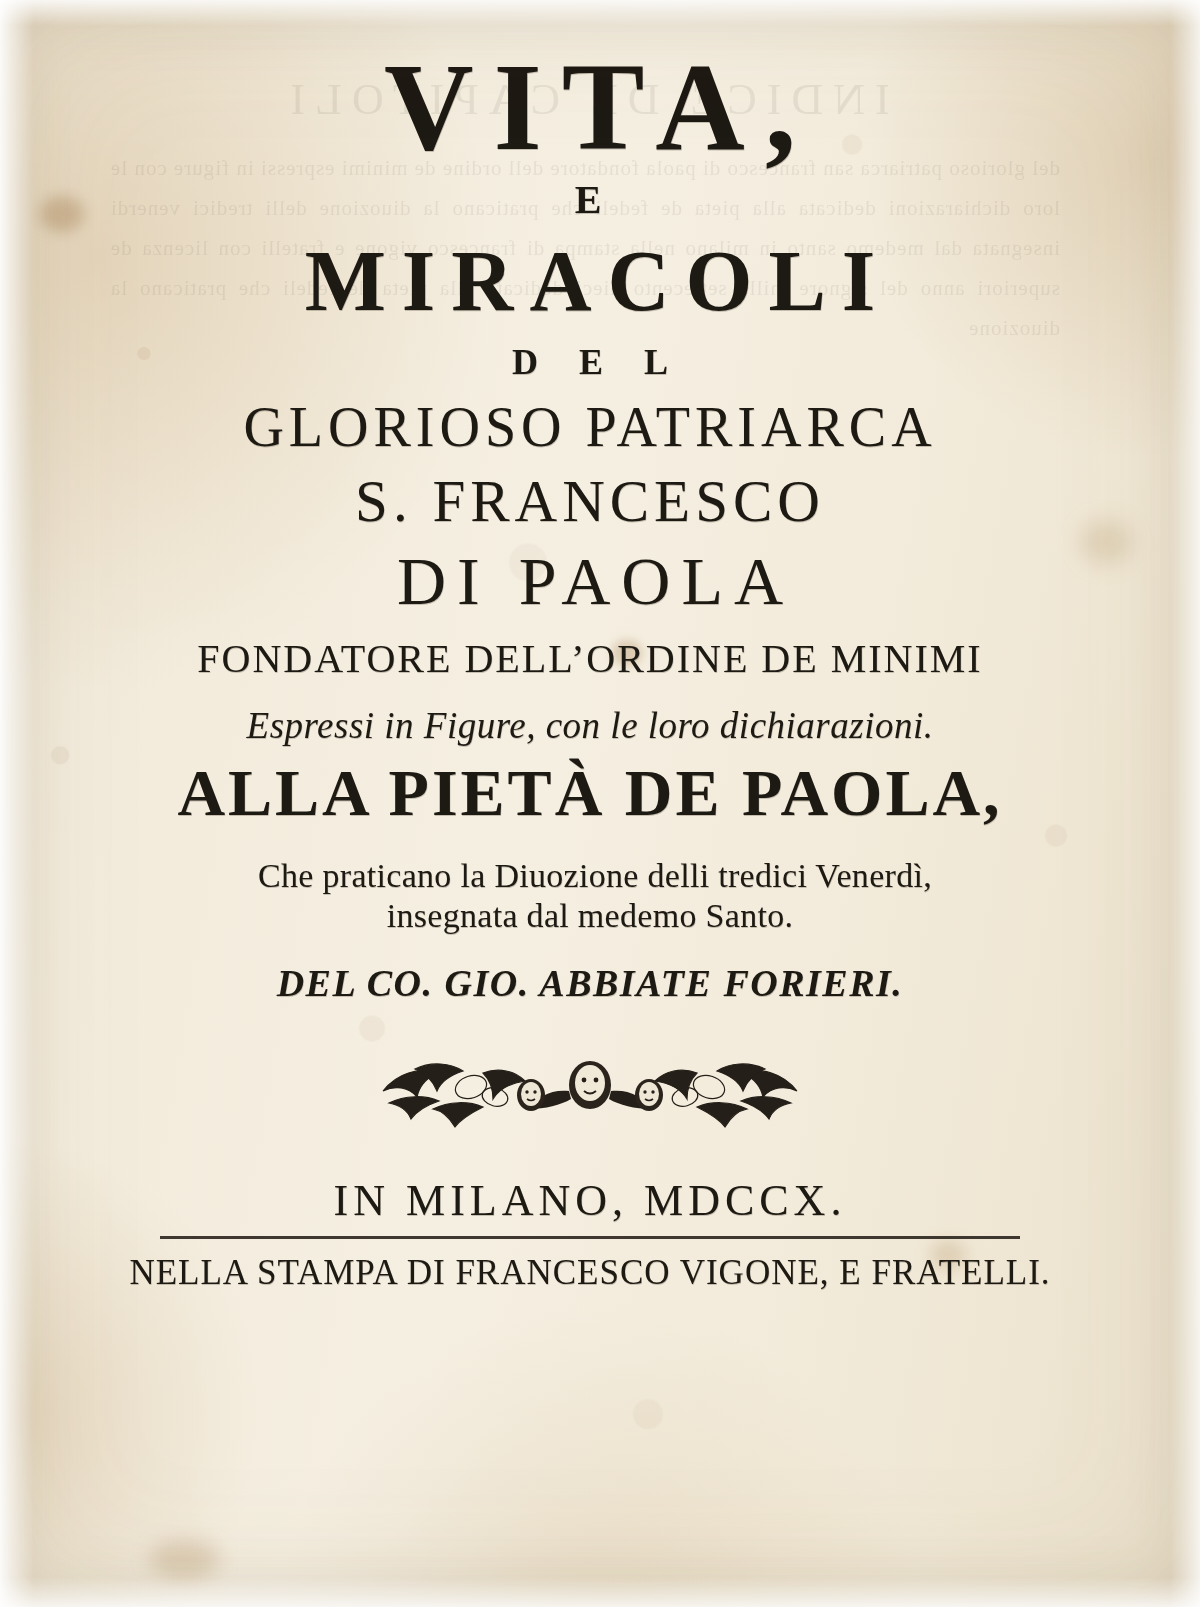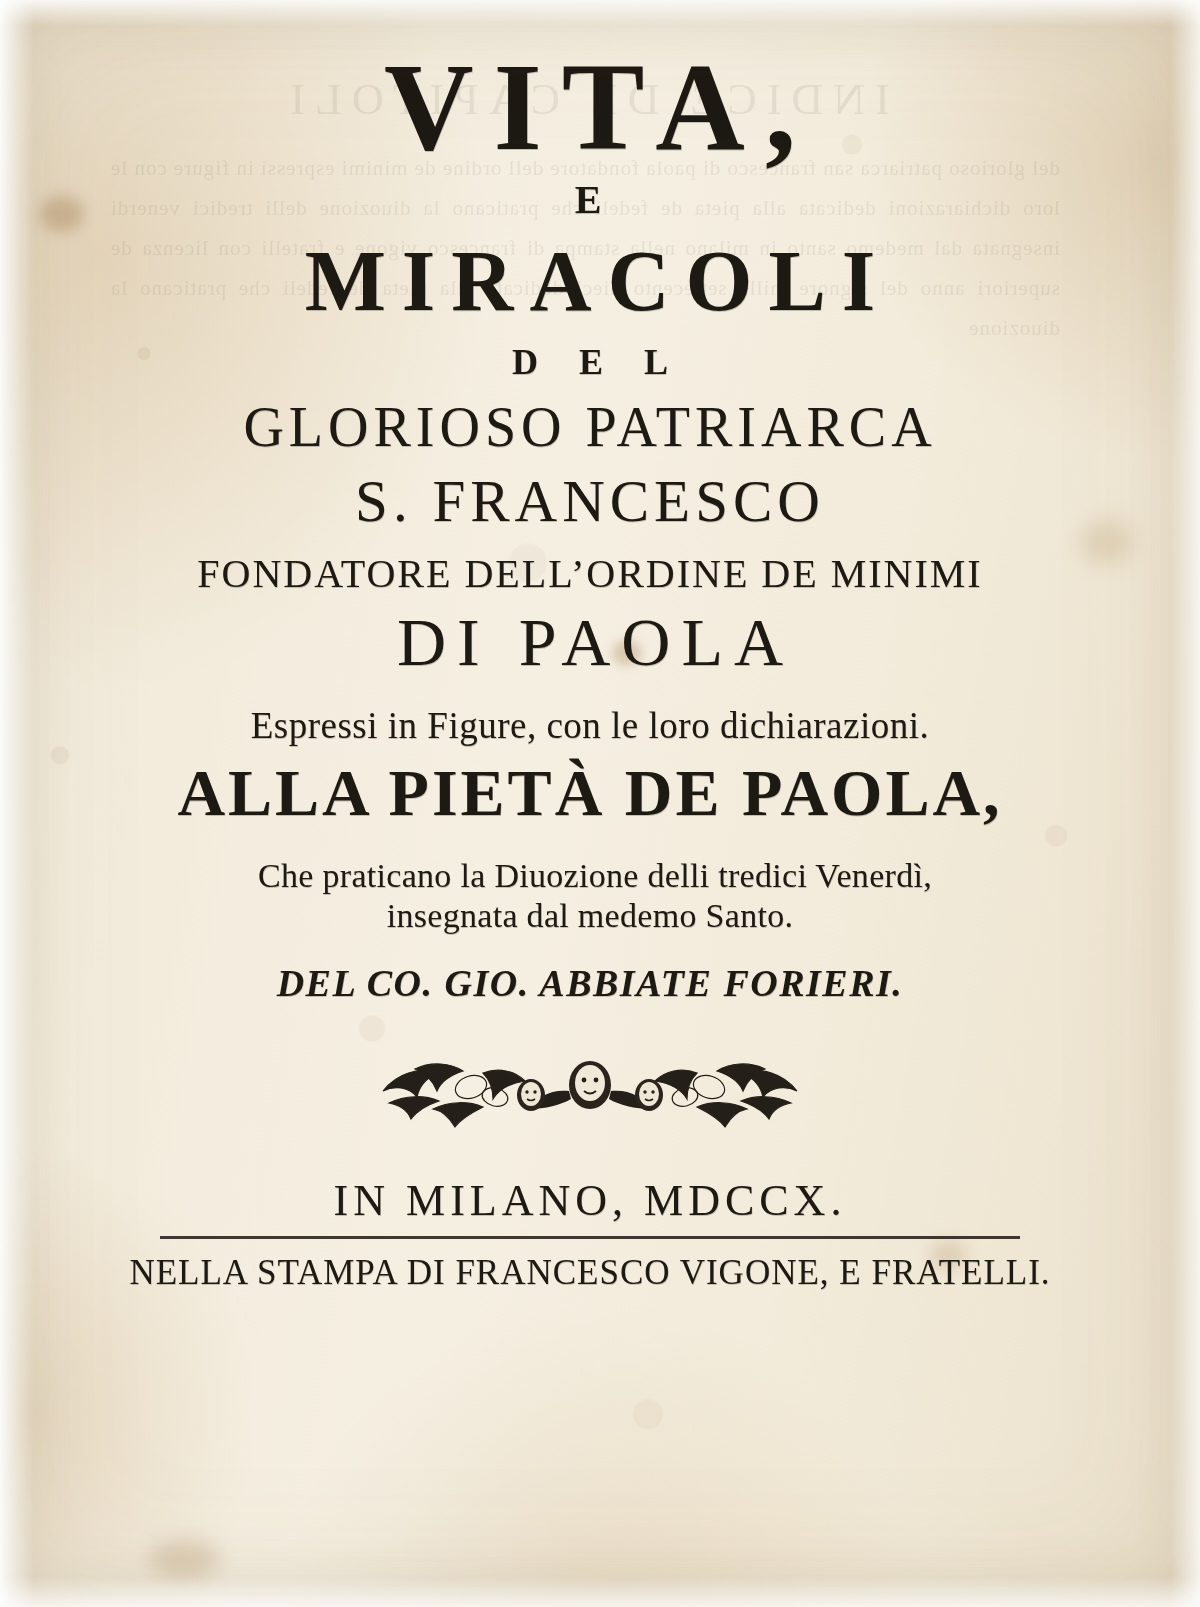--- a/index.html
+++ b/index.html
@@ -134,20 +134,21 @@
     text-indent: 11px;
   }
   .l-fondatore {
     font-size: 40px;
     letter-spacing: 2px;
     font-weight: 400;
     margin-top: 14px;
   }
   .l-espressi {
     font-size: 37px;
+    font-style: italic;
     letter-spacing: 0.5px;
     margin-top: 22px;
   }
   .l-dedicata {
     font-size: 40px;
     letter-spacing: 16px;
     font-style: italic;
     font-weight: 700;
     margin-top: 32px;
     text-indent: 16px;
@@ -264,22 +265,22 @@
   <div class="spot" style="left:1080px;top:520px;  width:52px; height:44px; background:rgba(163,120,62,0.18); filter:blur(11px);"></div>
 
   <div class="content">
 
     <span class="ln l-vita">VITA,</span>
     <span class="ln l-e">E</span>
     <span class="ln l-miracoli">MIRACOLI</span>
     <span class="ln l-del">D E L</span>
     <span class="ln l-glorioso">GLORIOSO PATRIARCA</span>
     <span class="ln l-francesco">S. FRANCESCO</span>
+    <span class="ln l-paola">DI PAOLA</span>
     <span class="ln l-fondatore">FONDATORE DELL’ORDINE DE MINIMI</span>
-    <span class="ln l-paola">DI PAOLA</span>
     <span class="ln l-espressi">Espressi in Figure, con le loro dichiarazioni.</span>
 
     <span class="ln l-alla">ALLA PIETÀ DE PAOLA,</span>
     <span class="ln l-che">Che praticano la Diuozione delli tredici Venerdì,</span>
     <span class="ln l-insegnata">insegnata dal medemo Santo.</span>
 
     <span class="ln l-author">DEL CO. GIO. ABBIATE FORIERI.</span>
 
     <svg class="ornament" viewBox="0 0 430 96" aria-hidden="true">
       <g fill="#241f18" stroke="#241f18" stroke-width="1.2">

